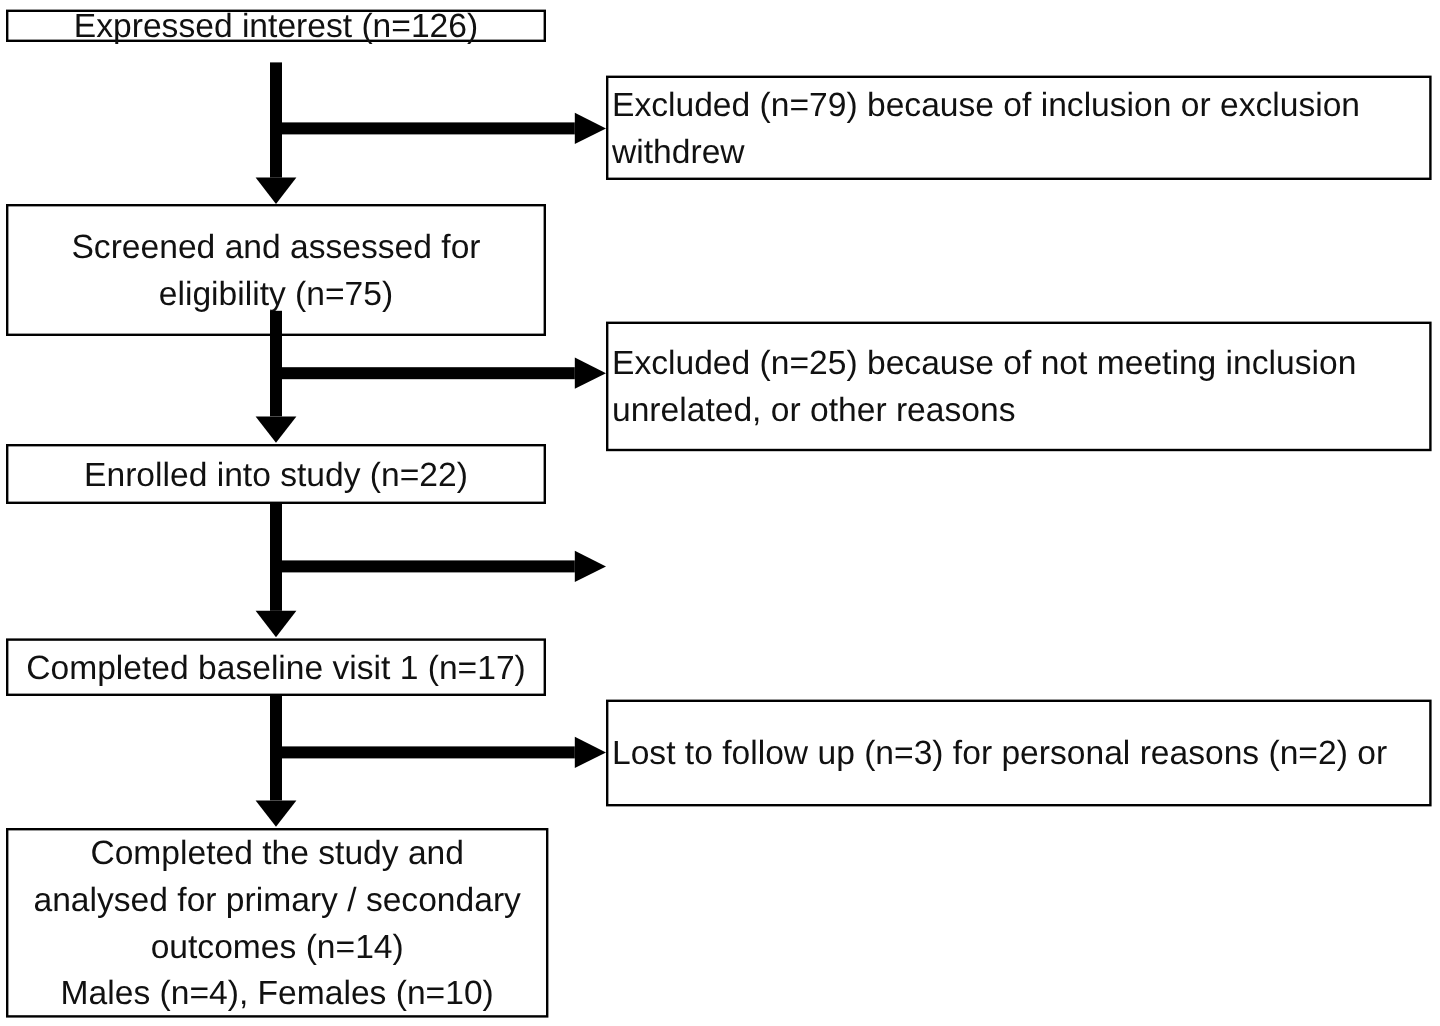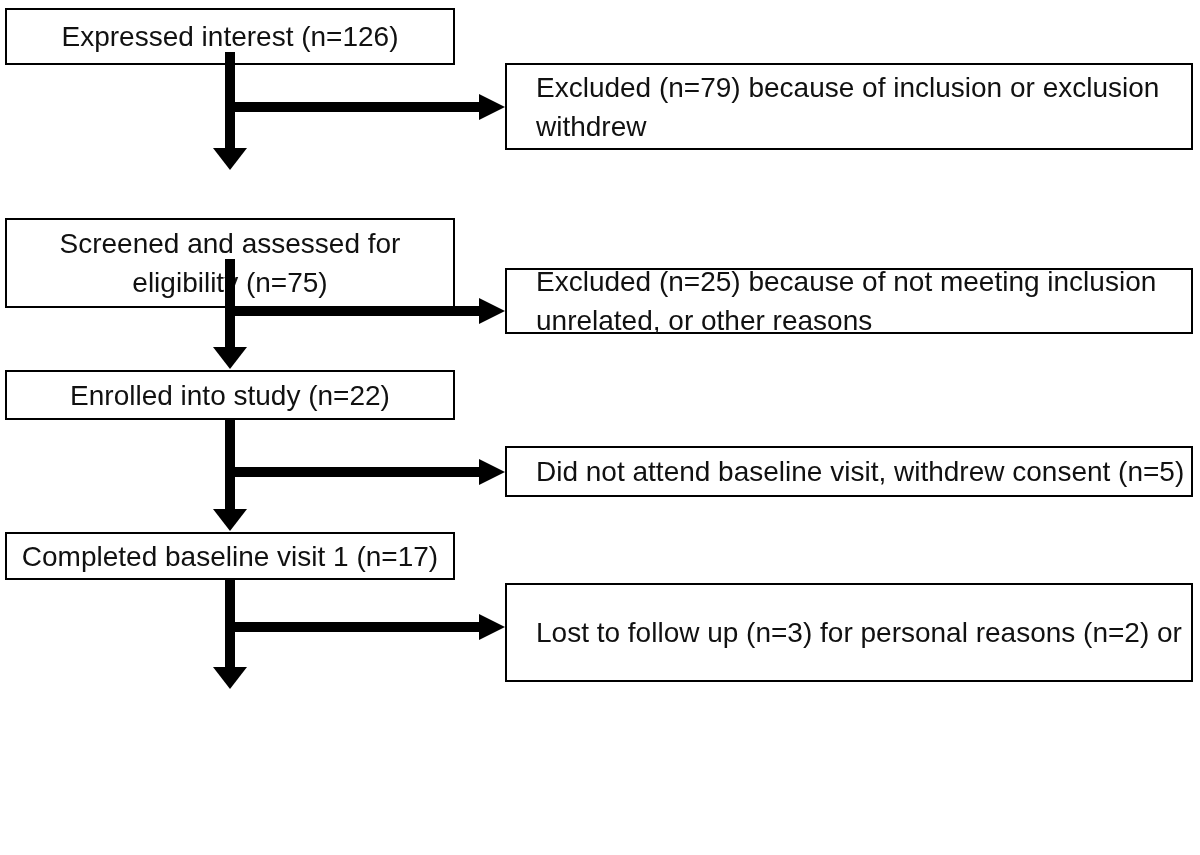--- a/index.html
+++ b/index.html
@@ -34,34 +34,34 @@
     left: 5px;
     width: 450px;
     align-items: center;
     text-align: center;
   }
   .side-box {
     left: 505px;
     width: 688px;
     align-items: flex-start;
     text-align: left;
-    padding-left: 29px;
+    padding-left: 3px;
     padding-right: 6px;
   }
   
-  #box-expressed  { top: 8px;   height: 57px;  }
-  #box-screened   { top: 170px; height: 90px; margin-top: 48px;  }
+  #box-expressed  { top: 8px;   height: 27px;  }
+  #box-screened   { top: 170px; height: 110px;  }
   #box-enrolled   { top: 370px; height: 50px;  }
   #box-baseline   { top: 532px; height: 48px; text-align: right;  }
   #box-completed  { top: 690px; height: 158px; width: 452px; }
   
   #box-excluded79 { top: 63px;  height: 87px; }
-  #box-excluded25 { top: 268px; height: 66px; }
+  #box-excluded25 { top: 268px; height: 108px; }
   #box-noattend   { top: 446px; height: 51px; }
-  #box-lost       { top: 583px; height: 99px; gap: 13px; }
+  #box-lost       { top: 583px; height: 89px; gap: 13px; }
 
   
   .vstem {
     position: absolute;
     left: 225px;
     width: 10px;
     background: #000000;
   }
   .vhead {
     position: absolute;
@@ -121,34 +121,37 @@
   </div>
 
   <div class="box main-box" id="box-enrolled">
     <div class="line">Enrolled into study (n=22)</div>
   </div>
 
   <div class="box main-box" id="box-baseline">
     <div class="line">Completed baseline visit 1 (n=17)</div>
   </div>
 
+  <div class="box main-box" id="box-completed">
+    <div class="line">Completed the study and</div>
+    <div class="line">analysed for primary / secondary</div>
+    <div class="line">outcomes (n=14)</div>
+    <div class="line">Males (n=4), Females (n=10)</div>
+  </div>
 
   <div class="box side-box" id="box-excluded79">
     <div class="line">Excluded (n=79) because of inclusion or exclusion</div>
     <div class="line">withdrew</div>
   </div>
 
   <div class="box side-box" id="box-excluded25">
     <div class="line">Excluded (n=25) because of not meeting inclusion</div>
     <div class="line">unrelated, or other reasons</div>
   </div>
 
-  <div class="box side-box" id="box-noattend">
-    <div class="line">Did not attend baseline visit, withdrew consent (n=5)</div>
-  </div>
 
   <div class="box side-box" id="box-lost">
     <div class="line">Lost to follow up (n=3) for personal reasons (n=2) or</div>
   </div>
 
   <div class="vstem" id="varrow1-stem"></div>
   <div class="vhead" id="varrow1-head"></div>
 
   <div class="vstem" id="varrow2-stem"></div>
   <div class="vhead" id="varrow2-head"></div>

